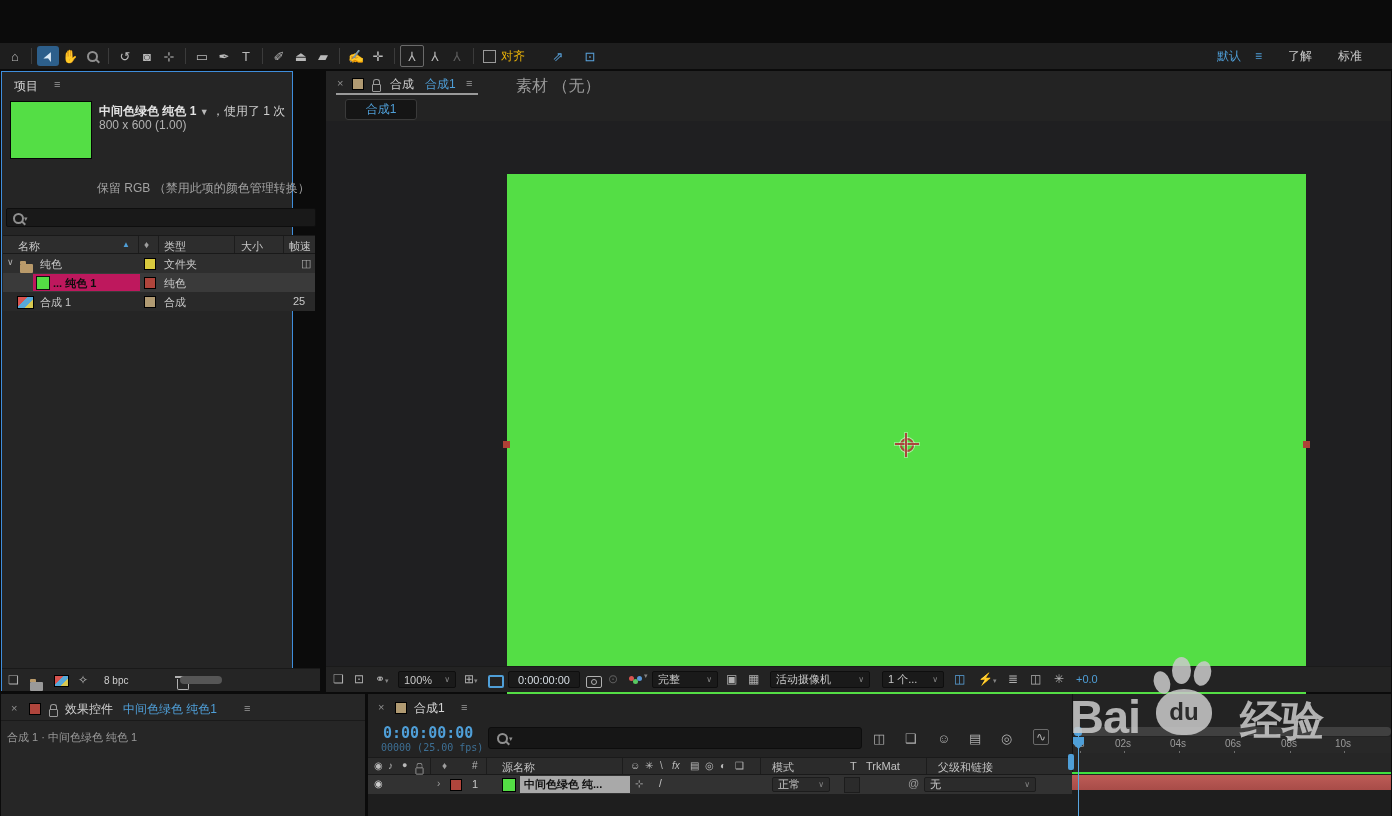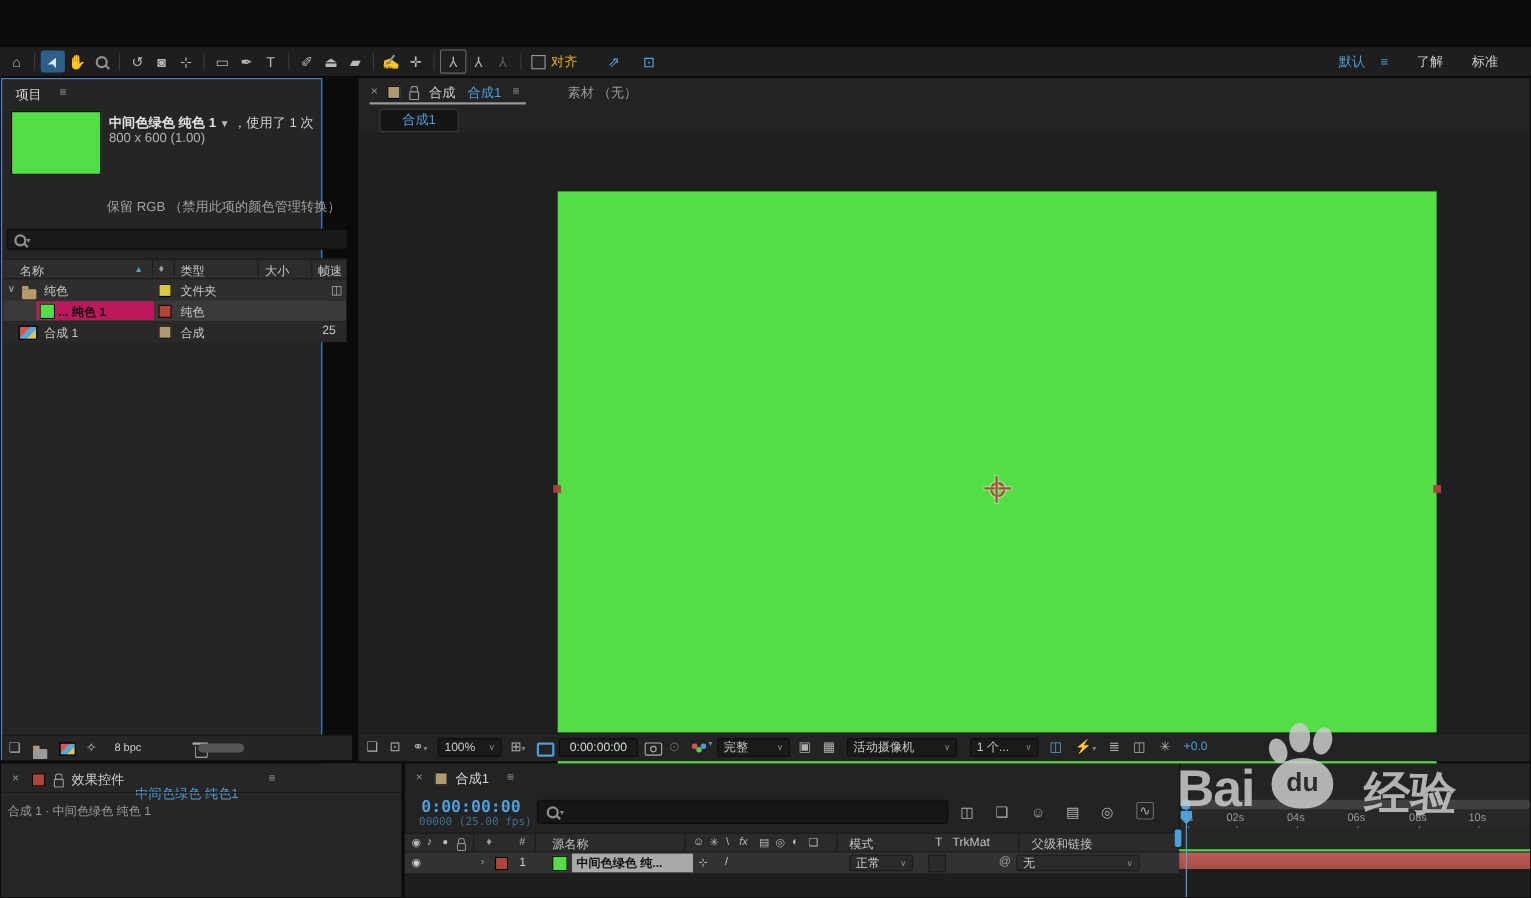--- a/index.html
+++ b/index.html
@@ -174,21 +174,21 @@
 
   <div class="ab" style="left:326px;top:71px;width:1065px;height:620px;background:#232323;">
     
     <span class="ab tabx" style="left:11px;top:6px;">×</span>
     <span class="chip ab" style="left:26px;top:7px;background:#B09A72;"></span>
     <span class="lk ab" style="left:46px;top:7px;"></span>
     <span class="ab nw" style="left:64px;top:5px;font-size:12px;color:#cfcfcf;">合成</span>
     <span class="ab nw bluetxt" style="left:99px;top:5px;font-size:12px;">合成1</span>
     <span class="ab tabmenu" style="left:140px;top:6px;">≡</span>
     <span class="ab" style="left:10px;top:22px;width:142px;height:2px;background:#9a9a9a;"></span>
-    <span class="ab nw" style="left:190px;top:5px;font-size:12px;color:#9a9a9a;">素材 （无）</span>
+    <span class="ab nw" style="left:190px;top:5px;font-size:16px;color:#9a9a9a;">素材 （无）</span>
 
     
     <div class="ab" style="left:19px;top:28px;width:70px;height:19px;background:#151515;border:1px solid #3a3a3a;border-radius:3px;display:flex;align-items:center;justify-content:center;">
       <span class="bluetxt nw" style="font-size:12px;">合成1</span>
     </div>
 
     
     <div class="ab" style="left:0;top:50px;width:1065px;height:545px;background:#1f1f21;">
       <div class="ab" style="left:181px;top:53px;width:799px;height:540px;background:#54DE45;"></div>
       <span class="handle" style="left:177px;top:320px;"></span>
@@ -239,21 +239,21 @@
       <span class="ico" style="left:728px;top:5px;">✳</span>
       <span class="ab nw bluetxt" style="left:750px;top:6px;font-size:11px;">+0.0</span>
     </div>
   </div>
 
   <div class="ab" style="left:1px;top:694px;width:364px;height:122px;background:#262626;">
     <span class="ab tabx" style="left:10px;top:8px;">×</span>
     <span class="chip ab" style="left:28px;top:9px;background:#B0453C;"></span>
     <span class="lk ab" style="left:48px;top:9px;"></span>
     <span class="ab nw" style="left:64px;top:7px;font-size:12px;color:#d0d0d0;">效果控件</span>
-    <span class="ab nw bluetxt" style="left:122px;top:7px;font-size:12px;margin-top:12px;">中间色绿色 纯色1</span>
+    <span class="ab nw bluetxt" style="left:122px;top:7px;font-size:12px;">中间色绿色 纯色1</span>
     <span class="ab tabmenu" style="left:243px;top:8px;">≡</span>
     <div class="ab" style="left:0;top:26px;width:364px;height:1px;background:#1a1a1a;"></div>
     <span class="ab nw" style="left:6px;top:36px;font-size:11px;color:#9a9a9a;">合成 1 · 中间色绿色 纯色 1</span>
   </div>
 
   <div class="ab" style="left:368px;top:694px;width:1023px;height:122px;background:#232323;">
     <span class="ab tabx" style="left:10px;top:7px;">×</span>
     <span class="chip ab" style="left:27px;top:8px;background:#B09A72;"></span>
     <span class="ab nw" style="left:46px;top:6px;font-size:12px;color:#d6d6d6;">合成1</span>
     <span class="ab tabmenu" style="left:93px;top:7px;">≡</span>

